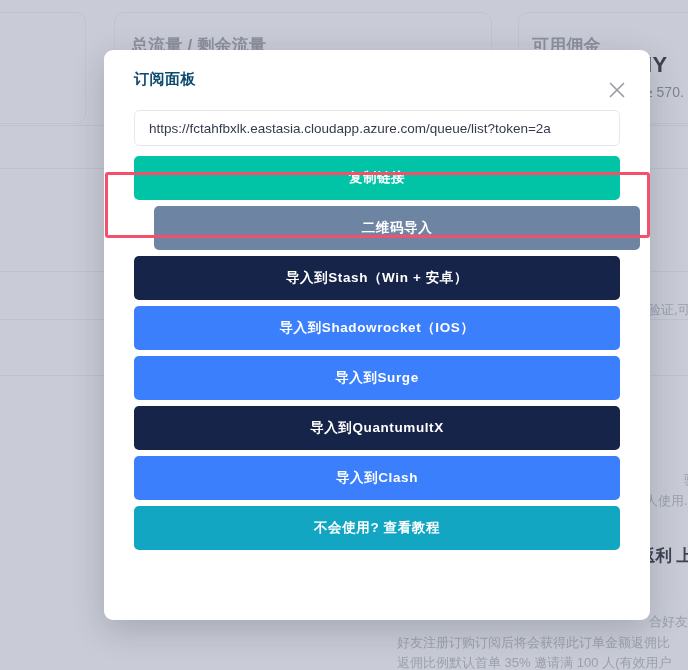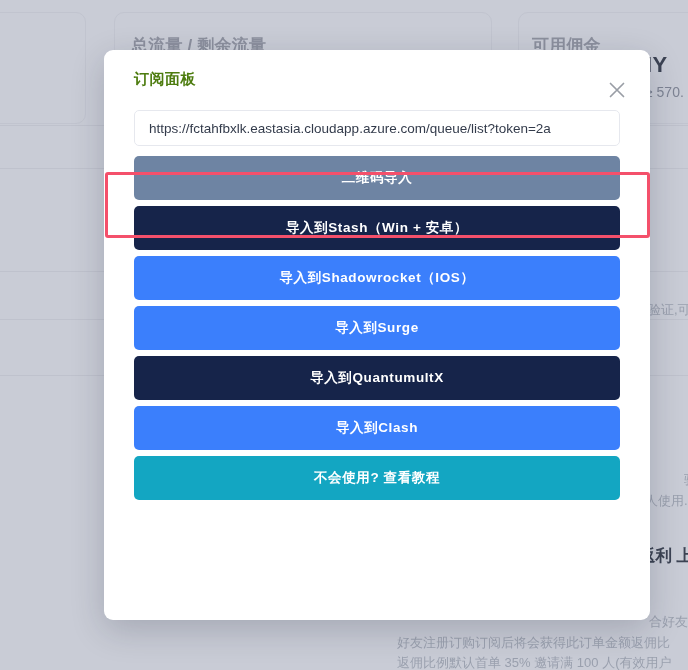--- a/index.html
+++ b/index.html
@@ -74,21 +74,21 @@
   }
   #modal-head {
     position:relative;
     height:60px;
   }
   #modal-title {
     position:absolute;
     left:30px; top:20px;
     font-size:15px;
     font-weight:bold;
-    color:#4d7c0f;
+    color:#0c4a6e;
     letter-spacing:.5px;
   }
   #close-btn {
     position:absolute;
     right:22px; top:29px;
     width:22px; height:22px;
     cursor:pointer;
     opacity:.62;
   }
   #close-btn svg { display:block; }
@@ -182,22 +182,23 @@
       <svg width="22" height="22" viewBox="0 0 22 22">
         <path d="M4.5 4.5 L17.5 17.5 M17.5 4.5 L4.5 17.5" stroke="#5c6370" stroke-width="1.7" fill="none" stroke-linecap="round"></path>
       </svg>
     </div>
   </div>
 
   <div id="modal-body">
 
     <input id="url-field" type="text" readonly="" value="https://fctahfbxlk.eastasia.cloudapp.azure.com/queue/list?token=2a" style="">
 
-
-    <button class="act-btn" style="background:#6e84a3;">二维码导入</button>
+    <button class="act-btn" style="background:#00c4a5;">复制链接</button>
+
+    <button class="act-btn" style="background:#6e84a3;margin-left:20px;">二维码导入</button>
 
     <button class="act-btn" style="background:#16244a;">导入到Stash（Win + 安卓）</button>
 
     <button class="act-btn" style="background:#3b7ffc;">导入到Shadowrocket（IOS）</button>
 
     <button class="act-btn" style="background:#3b7ffc;">导入到Surge</button>
 
     <button class="act-btn" style="background:#16244a;">导入到QuantumultX</button>
 
     <button class="act-btn" style="background:#3b7ffc;">导入到Clash</button>

